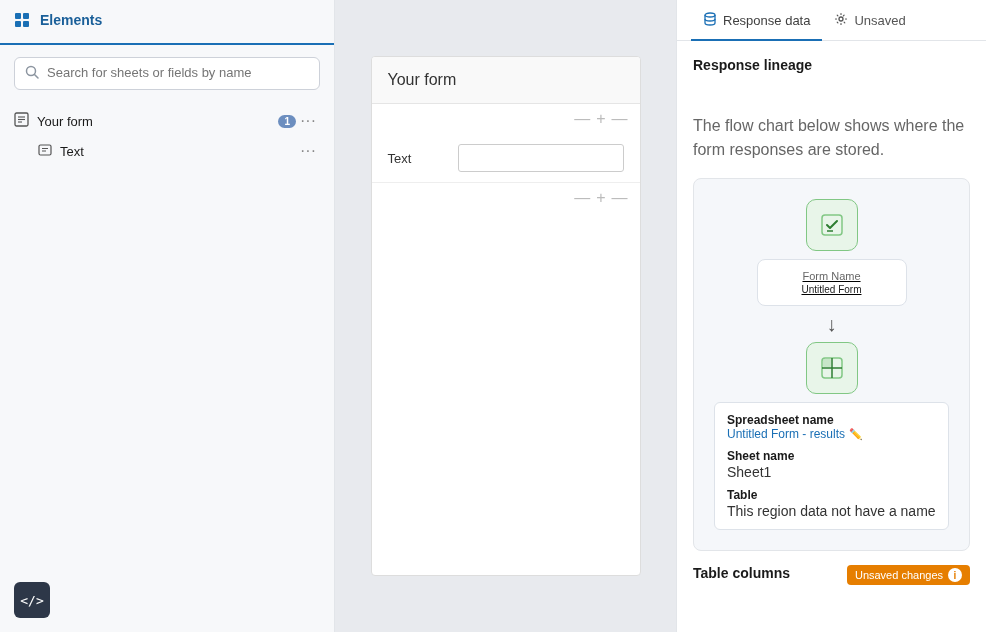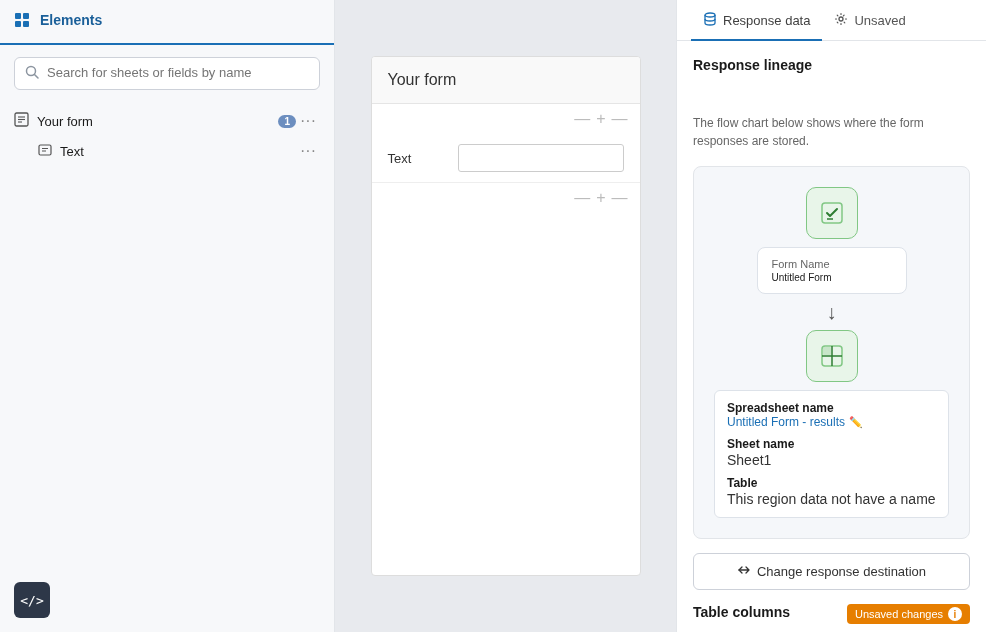--- a/index.html
+++ b/index.html
@@ -226,21 +226,21 @@
     }
 
     .section-title {
       font-size: 14px;
       font-weight: 600;
       color: #1a1a1a;
       margin-bottom: 4px;
     }
 
     .section-desc {
-      font-size: 12px;
+      font-size: 16px;
       color: #666;
       line-height: 1.5;
       margin-bottom: 16px;
       margin-top: 41px;
     }
 
     .flowchart-container {
       background: #f5f7fa;
       border: 1px solid #e2e5e9;
       border-radius: 8px;
@@ -250,22 +250,23 @@
       align-items: center;
       gap: 8px;
       margin-bottom: 14px;
     }
 
     .flow-node-box {
       background: #fff;
       border: 1px solid #dde2e9;
       border-radius: 8px;
       padding: 10px 14px;
-      text-align: left;
+      text-align: center;
       min-width: 150px;
+      text-decoration: underline;
     }
 
     .flow-node-name {
       font-size: 11px;
       color: #666;
       margin-bottom: 2px;
     }
 
     .flow-node-value {
       font-size: 10px;
@@ -524,29 +525,20 @@
             <div class="detail-label">Sheet name</div>
             <div class="detail-value">Sheet1</div>
           </div>
           <div class="detail-row">
             <div class="detail-label">Table</div>
             <div class="detail-value">This region data not have a name</div>
           </div>
         </div>
       </div>
 
-      <button class="change-btn">
-        <span>
-          <svg width="14" height="14" viewBox="0 0 14 14" fill="none">
-            <path d="M2 7h10M9 4l3 3-3 3" stroke="#333" stroke-width="1.3" stroke-linecap="round" stroke-linejoin="round"></path>
-            <path d="M5 4L2 7l3 3" stroke="#333" stroke-width="1.3" stroke-linecap="round" stroke-linejoin="round"></path>
-          </svg>
-        </span>
-        <span>Change response destination</span>
-      </button>
 
       <div class="table-cols-row">
         <span class="section-title">Table columns</span>
         <div class="unsaved-badge">
           <span>Unsaved changes</span>
           <span style="width:14px;height:14px;background:#fff;color:#e67e00;border-radius:50%;display:inline-flex;align-items:center;justify-content:center;font-size:10px;font-weight:700;">i</span>
         </div>
       </div>
     </div>
   </div>

